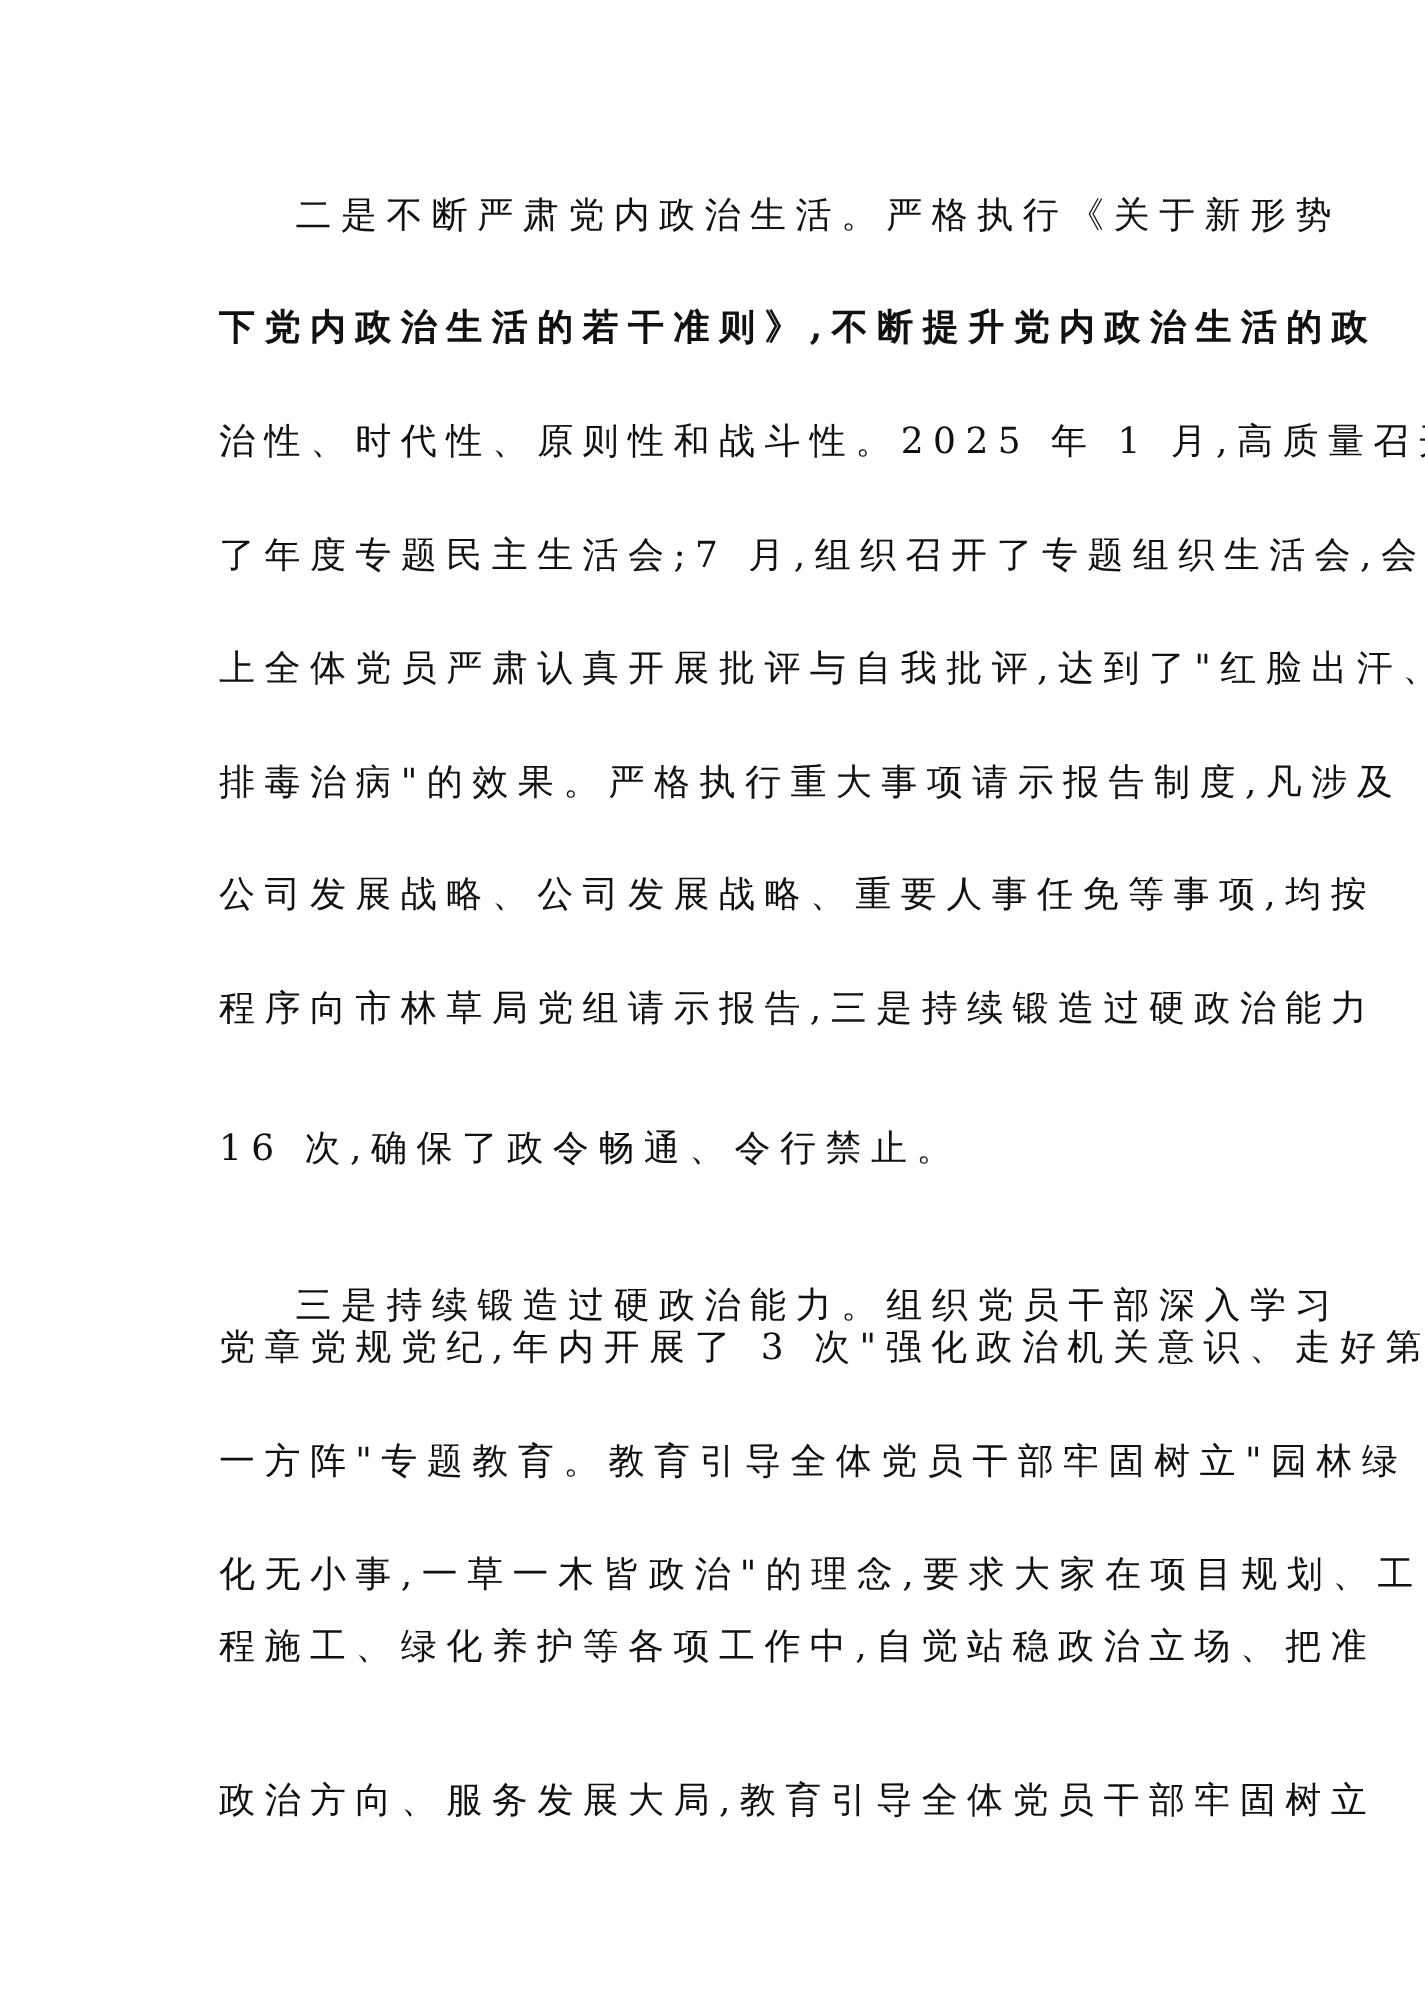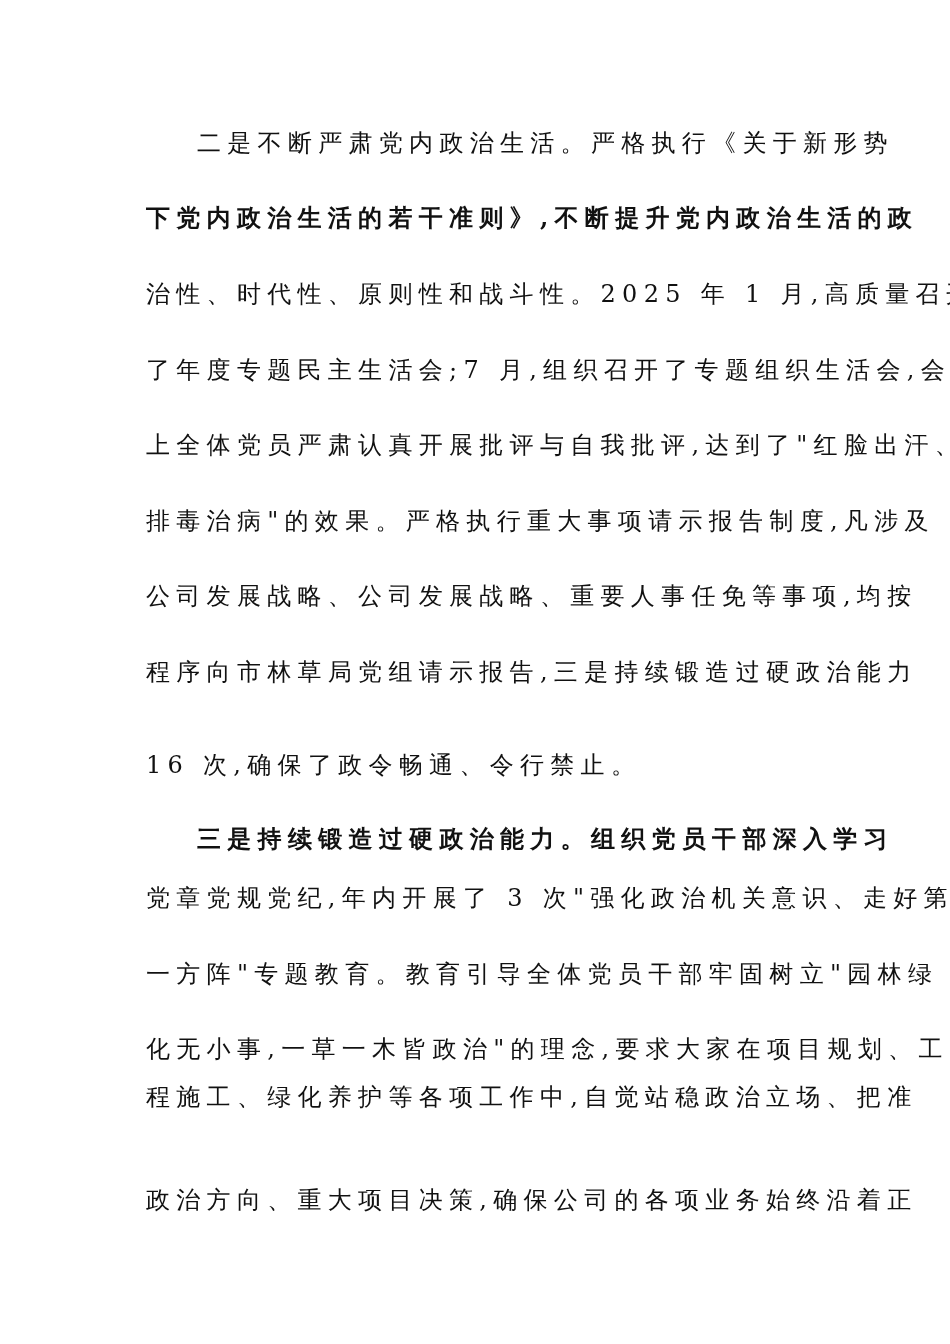--- a/index.html
+++ b/index.html
@@ -47,21 +47,21 @@
     <div class="line" style="top:274px;">治性、时代性、原则性和战斗性。2025 年 1 月,高质量召开</div>
     <div class="line" style="top:350px;">了年度专题民主生活会;7 月,组织召开了专题组织生活会,会</div>
     <div class="line" style="top:425px;">上全体党员严肃认真开展批评与自我批评,达到了"红脸出汗、</div>
     <div class="line" style="top:501px;">排毒治病"的效果。严格执行重大事项请示报告制度,凡涉及</div>
     <div class="line" style="top:576px;">公司发展战略、公司发展战略、重要人事任免等事项,均按</div>
     <div class="line" style="top:652px;">程序向市林草局党组请示报告,三是持续锻造过硬政治能力</div>
     <div class="line" style="top:745px;">16 次,确保了政令畅通、令行禁止。</div>
   </div>
 
   <div class="paragraph">
-    <div class="line indent" style="top:819px;font-weight:bold;">三是持续锻造过硬政治能力。组织党员干部深入学习</div>
+    <div class="line indent" style="top:850px;">三是持续锻造过硬政治能力。组织党员干部深入学习</div>
     <div class="line" style="top:878px;">党章党规党纪,年内开展了 3 次"强化政治机关意识、走好第</div>
     <div class="line" style="top:954px;">一方阵"专题教育。教育引导全体党员干部牢固树立"园林绿</div>
     <div class="line" style="top:1029px;">化无小事,一草一木皆政治"的理念,要求大家在项目规划、工</div>
     <div class="line" style="top:1077px;">程施工、绿化养护等各项工作中,自觉站稳政治立场、把准</div>
-    <div class="line" style="top:1180px;">政治方向、重大项目决策,确保公司的各项业务始终沿着正</div>
+    <div class="line" style="top:1180px;">政治方向、服务发展大局,教育引导全体党员干部牢固树立</div>
   </div>
 
 </div>
 
 </body></html>

